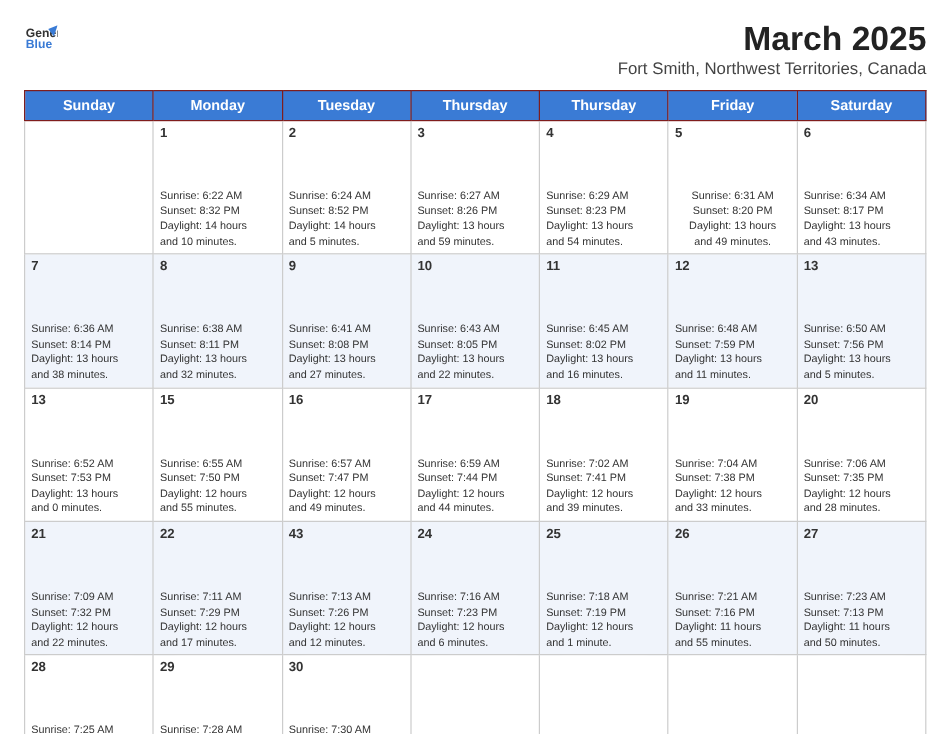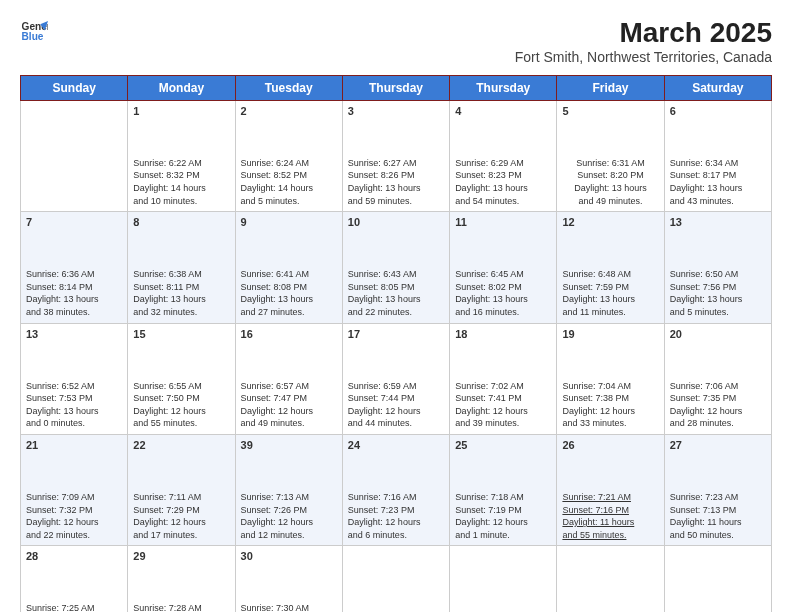--- a/index.html
+++ b/index.html
@@ -289,21 +289,21 @@
 and 22 minutes.</div>
             </td>
             <td>
               <span class="day-num">22</span>
               <div class="day-info" style="white-space: pre-line;">Sunrise: 7:11 AM
 Sunset: 7:29 PM
 Daylight: 12 hours
 and 17 minutes.</div>
             </td>
             <td>
-              <span class="day-num">39</span>
+              <span class="day-num">43</span>
               <div class="day-info" style="white-space: pre-line;">Sunrise: 7:13 AM
 Sunset: 7:26 PM
 Daylight: 12 hours
 and 12 minutes.</div>
             </td>
             <td>
               <span class="day-num">24</span>
               <div class="day-info" style="white-space: pre-line;">Sunrise: 7:16 AM
 Sunset: 7:23 PM
 Daylight: 12 hours
@@ -311,21 +311,21 @@
             </td>
             <td>
               <span class="day-num">25</span>
               <div class="day-info" style="white-space: pre-line;">Sunrise: 7:18 AM
 Sunset: 7:19 PM
 Daylight: 12 hours
 and 1 minute.</div>
             </td>
             <td>
               <span class="day-num">26</span>
-              <div class="day-info" style="white-space: pre-line; text-decoration: underline;">Sunrise: 7:21 AM
+              <div class="day-info" style="white-space: pre-line;">Sunrise: 7:21 AM
 Sunset: 7:16 PM
 Daylight: 11 hours
 and 55 minutes.</div>
             </td>
             <td>
               <span class="day-num">27</span>
               <div class="day-info" style="white-space: pre-line;">Sunrise: 7:23 AM
 Sunset: 7:13 PM
 Daylight: 11 hours
 and 50 minutes.</div>

